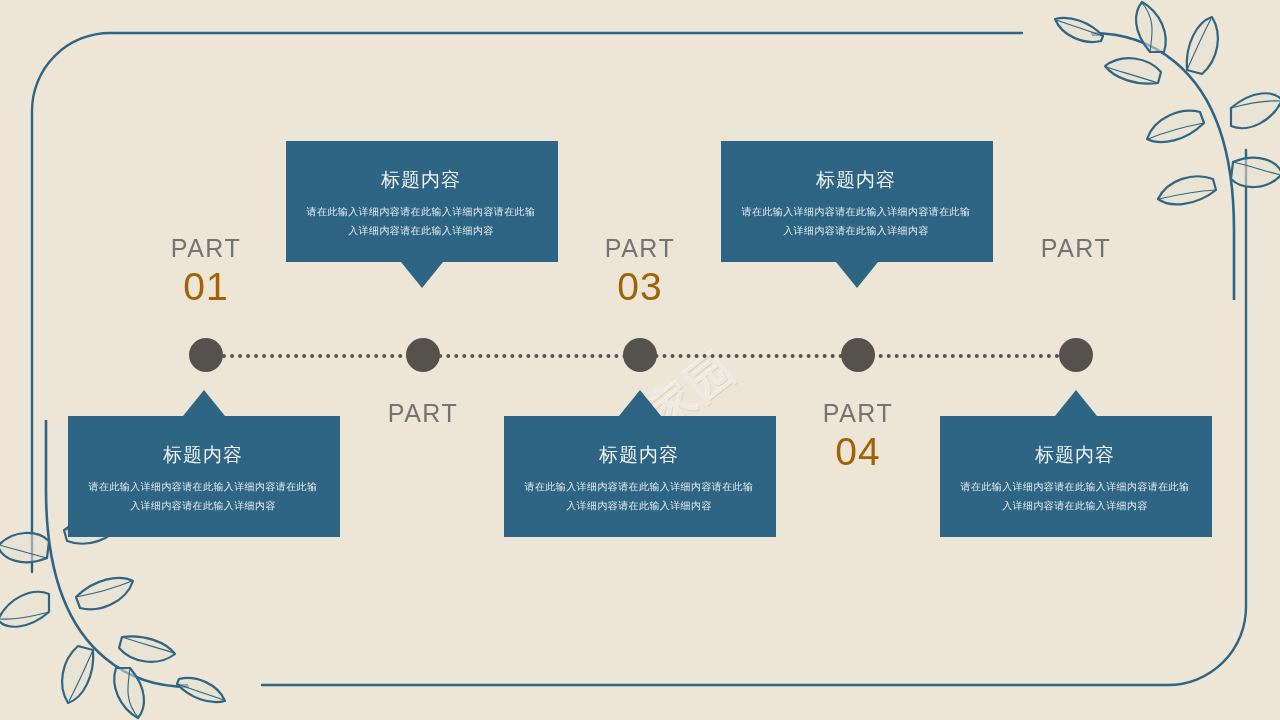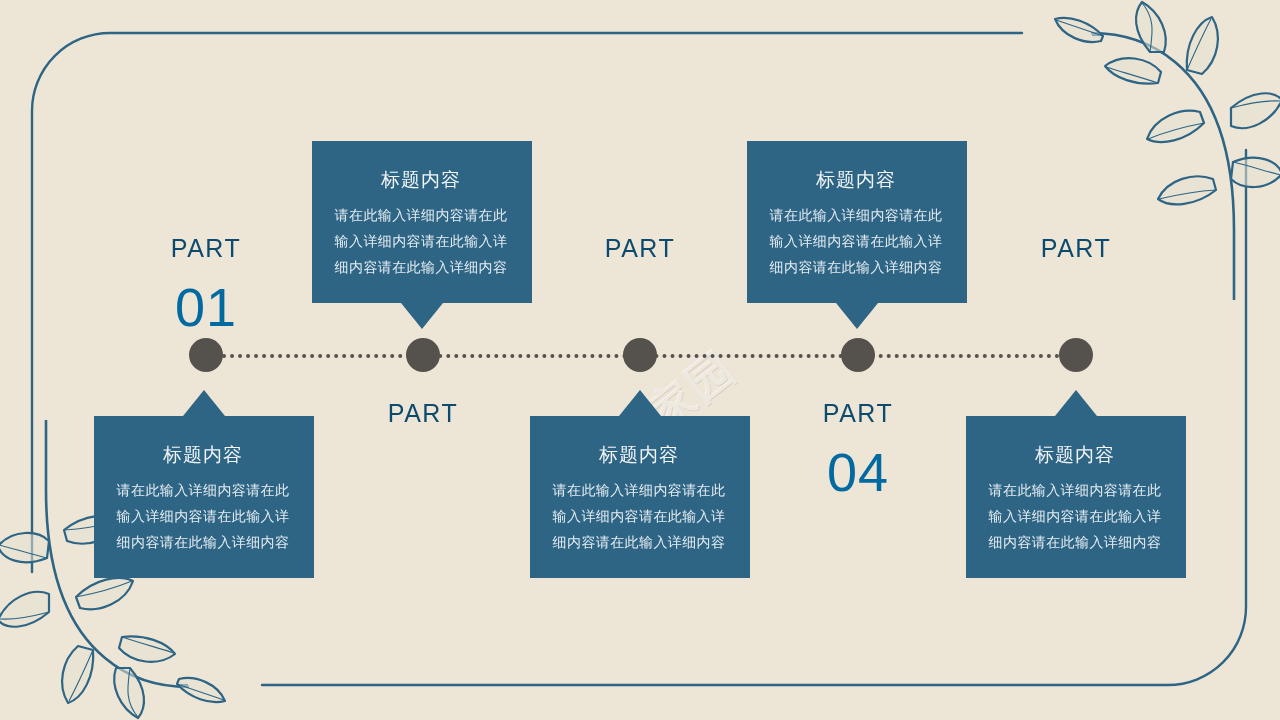--- a/index.html
+++ b/index.html
@@ -68,51 +68,51 @@
     transform: translateX(-50%);
     text-align: center;
     color: #1b1b1b;
     width: 190px;
   }
   .part-word {
     font-size: 25px;
     letter-spacing: 1.5px;
     font-weight: 300;
     line-height: 1.05;
-    color: #0c4a6e;
+    color: #737373;
   }
   .part-num {
-    font-size: 54px;
+    font-size: 39px;
     font-weight: 300;
     line-height: 1.05;
     letter-spacing: 1px;
-    color: #0369a1;
-    margin-top: 18px;
+    color: #a16207;
+    margin-top: 6px;
   }
 
   
   .card {
     position: absolute;
-    width: 220px;
+    width: 272px;
     background: #2E6585;
     box-sizing: border-box;
     padding: 26px 22px 22px 20px;
     transform: translateX(-50%);
   }
   .card-title {
     color: #F2F6F8;
     font-size: 19px;
     text-align: center;
     letter-spacing: 1px;
     margin-bottom: 10px;
     font-weight: normal;
   }
   .card-body {
     color: #E4ECF1;
-    font-size: 14px;
+    font-size: 10px;
     line-height: 1.85;
     text-align: center;
     letter-spacing: 0.4px;
   }
   .card-arrow {
     position: absolute;
     left: 50%;
     width: 0;
     height: 0;
     border-left: 21px solid transparent;
@@ -208,20 +208,21 @@
     <div class="part-word">PART</div>
     <div class="part-num">01</div>
   </div>
 
   <div class="part-label" style="left:423px; top:400px;">
     <div class="part-word">PART</div>
   </div>
 
   <div class="part-label" style="left:640px; top:235px;">
     <div class="part-word">PART</div>
+    <div class="part-num">03</div>
   </div>
 
   <div class="part-label" style="left:858px; top:400px;">
     <div class="part-word">PART</div>
     <div class="part-num">04</div>
   </div>
 
   <div class="part-label" style="left:1076px; top:235px;">
     <div class="part-word">PART</div>
   </div>

